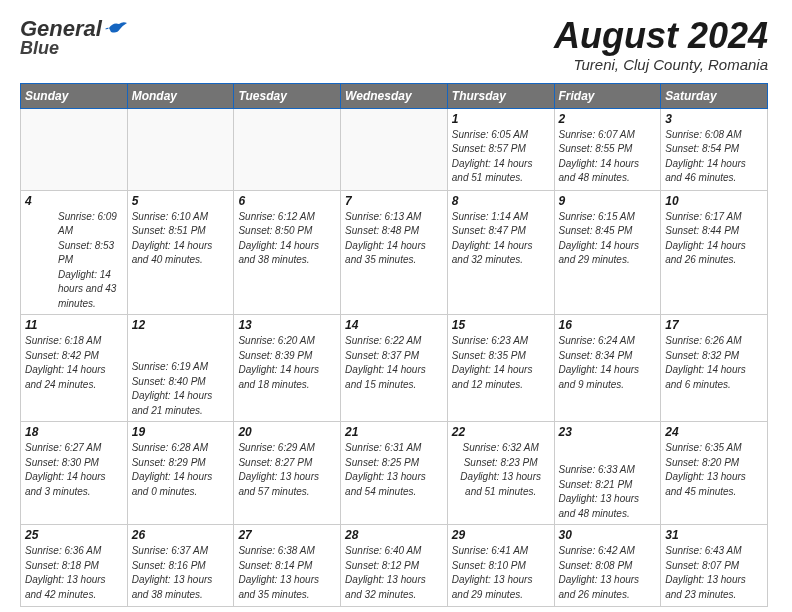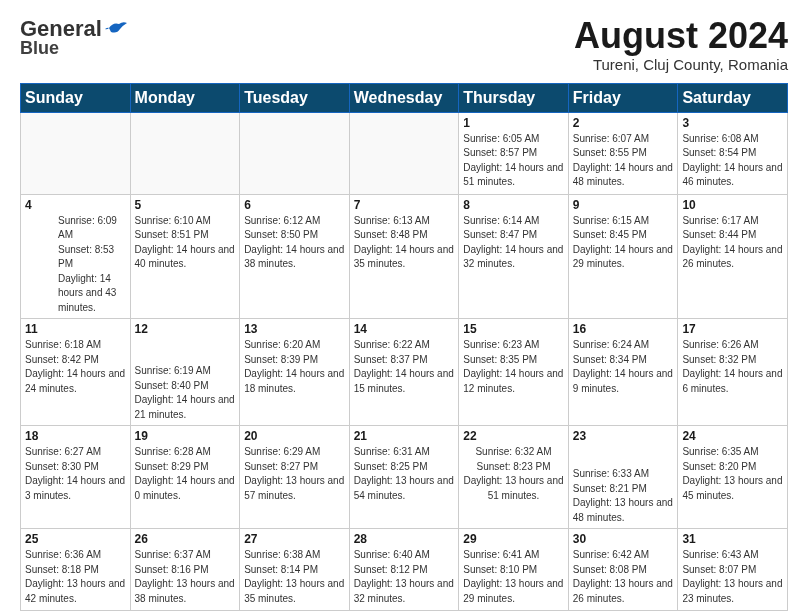--- a/index.html
+++ b/index.html
@@ -6,23 +6,24 @@
     body {
       font-family: Arial, sans-serif;
       background: #fff;
       width: 792px;
       height: 612px;
       overflow: hidden;
     }
     .page {
       width: 792px;
       height: 612px;
-      padding: 16px 4px 10px 20px;
+      padding: 16px 24px 10px 20px;
       display: flex;
       flex-direction: column;
+      font-style: italic;
     }
     .header {
       display: flex;
       align-items: flex-start;
       justify-content: space-between;
       margin-bottom: 10px;
     }
     .logo {
       display: flex;
       flex-direction: column;
@@ -41,25 +42,25 @@
       font-size: 15px;
       color: #333;
     }
     .calendar {
       flex: 1;
       border-collapse: collapse;
       width: 100%;
       font-size: 10.5px;
     }
     .calendar th {
-      background: #0c4a6e;
+      background: #737373;
       color: #fff;
       padding: 5px 4px;
       text-align: left;
-      font-size: 16px;
+      font-size: 12px;
       font-weight: bold;
       border: 1px solid #1565c0;
     }
     .calendar td {
       border: 1px solid #ccc;
       vertical-align: top;
       padding: 3px 4px;
       width: calc(100% / 7);
       height: 82px;
     }
@@ -161,21 +162,21 @@
 Daylight: 14 hours and 38 minutes.</div>
           </td>
           <td>
             <div class="day-number">7</div>
             <div class="day-info" style="white-space: pre-line;">Sunrise: 6:13 AM
 Sunset: 8:48 PM
 Daylight: 14 hours and 35 minutes.</div>
           </td>
           <td>
             <div class="day-number">8</div>
-            <div class="day-info" style="white-space: pre-line;">Sunrise: 6:14 AM
+            <div class="day-info" style="white-space: pre-line;">Sunrise: 1:14 AM
 Sunset: 8:47 PM
 Daylight: 14 hours and 32 minutes.</div>
           </td>
           <td>
             <div class="day-number">9</div>
             <div class="day-info" style="white-space: pre-line;">Sunrise: 6:15 AM
 Sunset: 8:45 PM
 Daylight: 14 hours and 29 minutes.</div>
           </td>
           <td>

